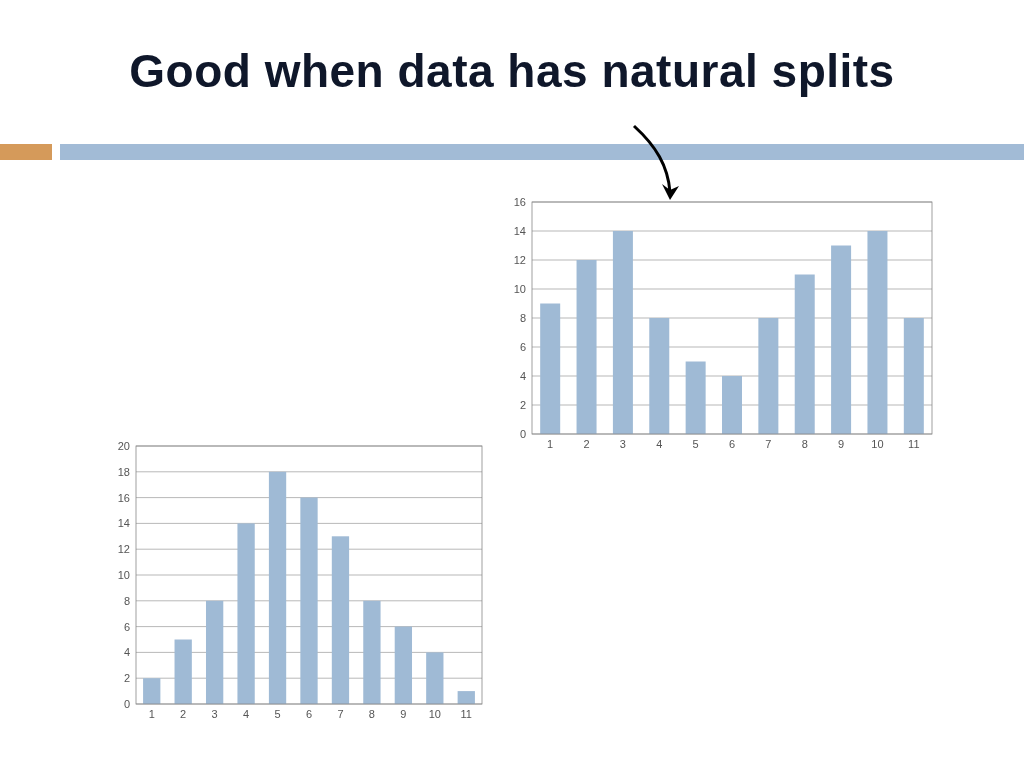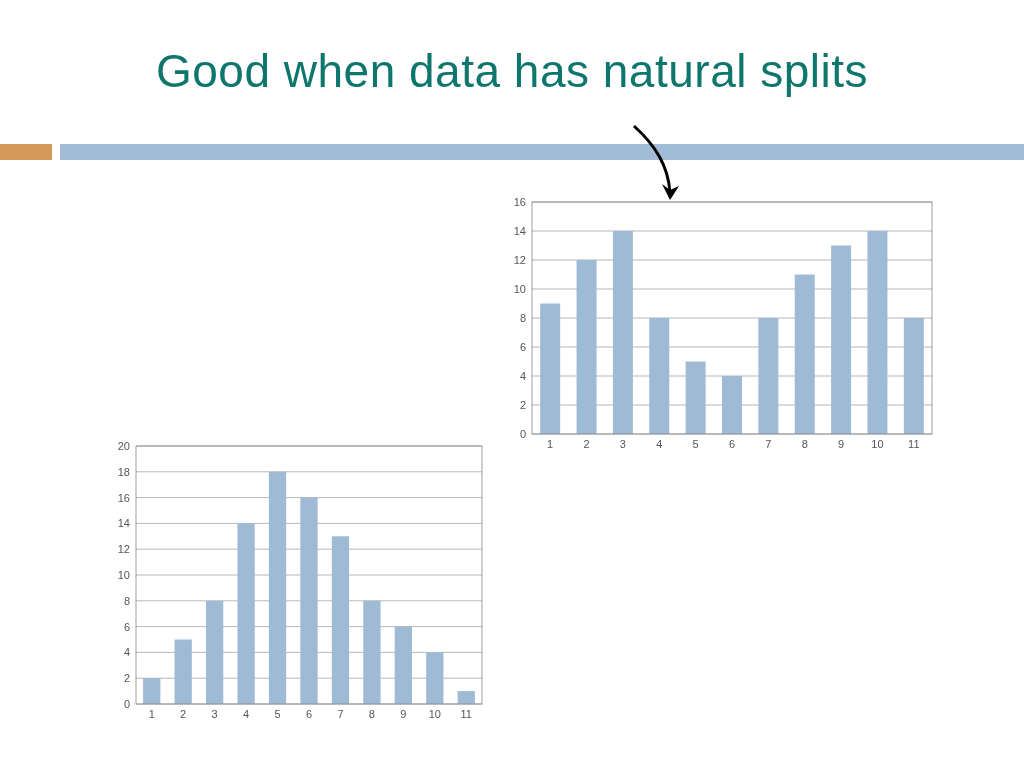--- a/index.html
+++ b/index.html
@@ -11,22 +11,22 @@
     position: relative;
     overflow: hidden;
   }
   .title {
     position: absolute;
     top: 44px;
     left: 0;
     width: 100%;
     text-align: center;
     font-size: 46px;
-    font-weight: 400;
-    color: #0f766e;
+    font-weight: 700;
+    color: #0f172a;
     letter-spacing: 0.5px;
   }
   .rule-wrap {
     position: absolute;
     top: 144px;
     left: 0;
     width: 100%;
     height: 16px;
   }
   .rule-orange {

